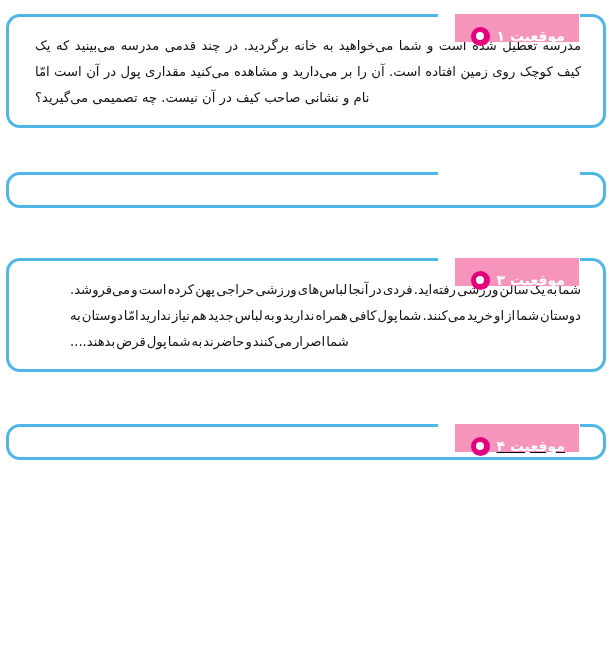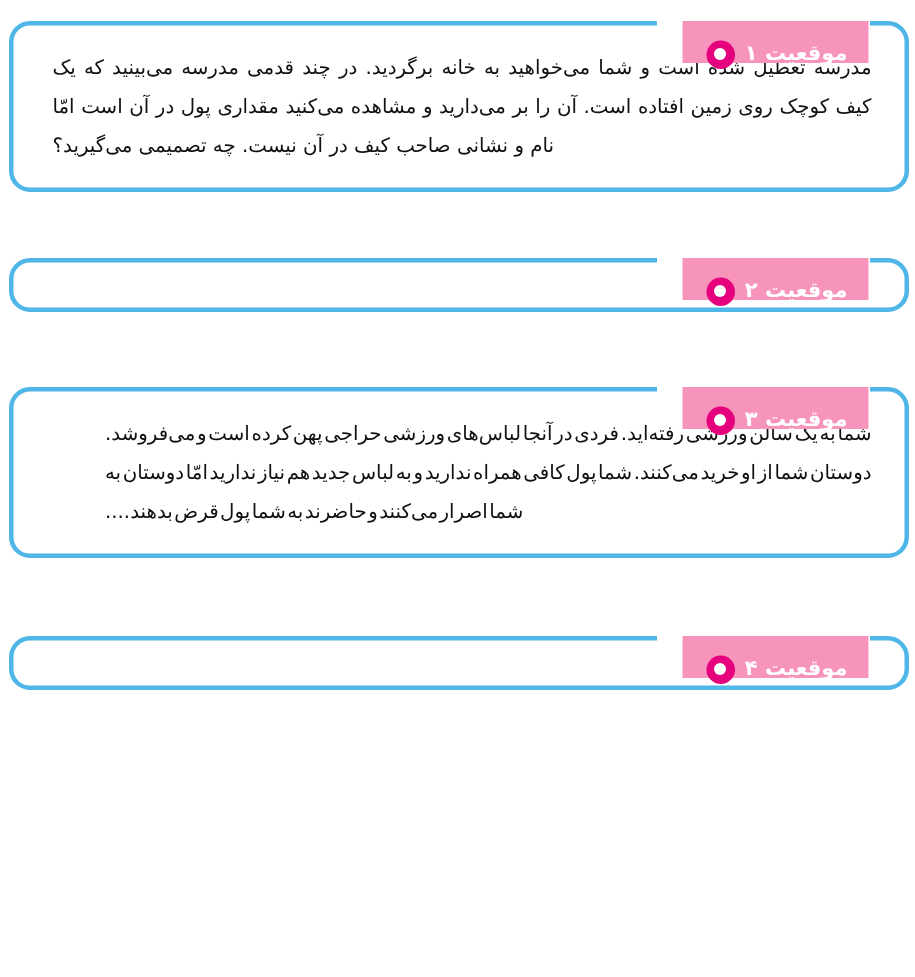--- a/index.html
+++ b/index.html
@@ -121,46 +121,40 @@
       <span class="badge-icon">
           <i></i>
         </span>
     </div>
   </div>
 
   <div class="card-block" id="block-2">
     <div class="card" id="card-2">
       <div class="card-notch" style="right: 23px; width: 142px;"></div>
     </div>
-    <div class="badge" style="right: 27px;">
-      <span class="badge-label">موقعیت ۲</span>
-      <span class="badge-icon">
-          <i></i>
-        </span>
-    </div>
   </div>
 
   <div class="card-block" id="block-3">
     <div class="card" id="card-3">
       <div class="card-notch" style="right: 23px; width: 142px;"></div>
       <p class="body-text condensed">شما به یک سالن ورزشی رفته‌اید. فردی در آنجا لباس‌های ورزشی حراجی پهن کرده است و می‌فروشد. دوستان شما از او خرید می‌کنند. شما پول کافی همراه ندارید و به لباس جدید هم نیاز ندارید امّا دوستان به شما اصرار می‌کنند و حاضرند به شما پول قرض بدهند....</p>
     </div>
     <div class="badge" style="right: 27px;">
       <span class="badge-label">موقعیت ۳</span>
       <span class="badge-icon">
           <i></i>
         </span>
     </div>
   </div>
 
   <div class="card-block" id="block-4">
     <div class="card" id="card-4">
       <div class="card-notch" style="right: 23px; width: 142px;"></div>
     </div>
-    <div class="badge" style="right: 27px;">
+    <div class="badge" style="right: 27px; text-decoration: underline;">
       <span class="badge-label">موقعیت ۴</span>
       <span class="badge-icon">
           <i></i>
         </span>
     </div>
   </div>
 
 </div>
 
 </body></html>

